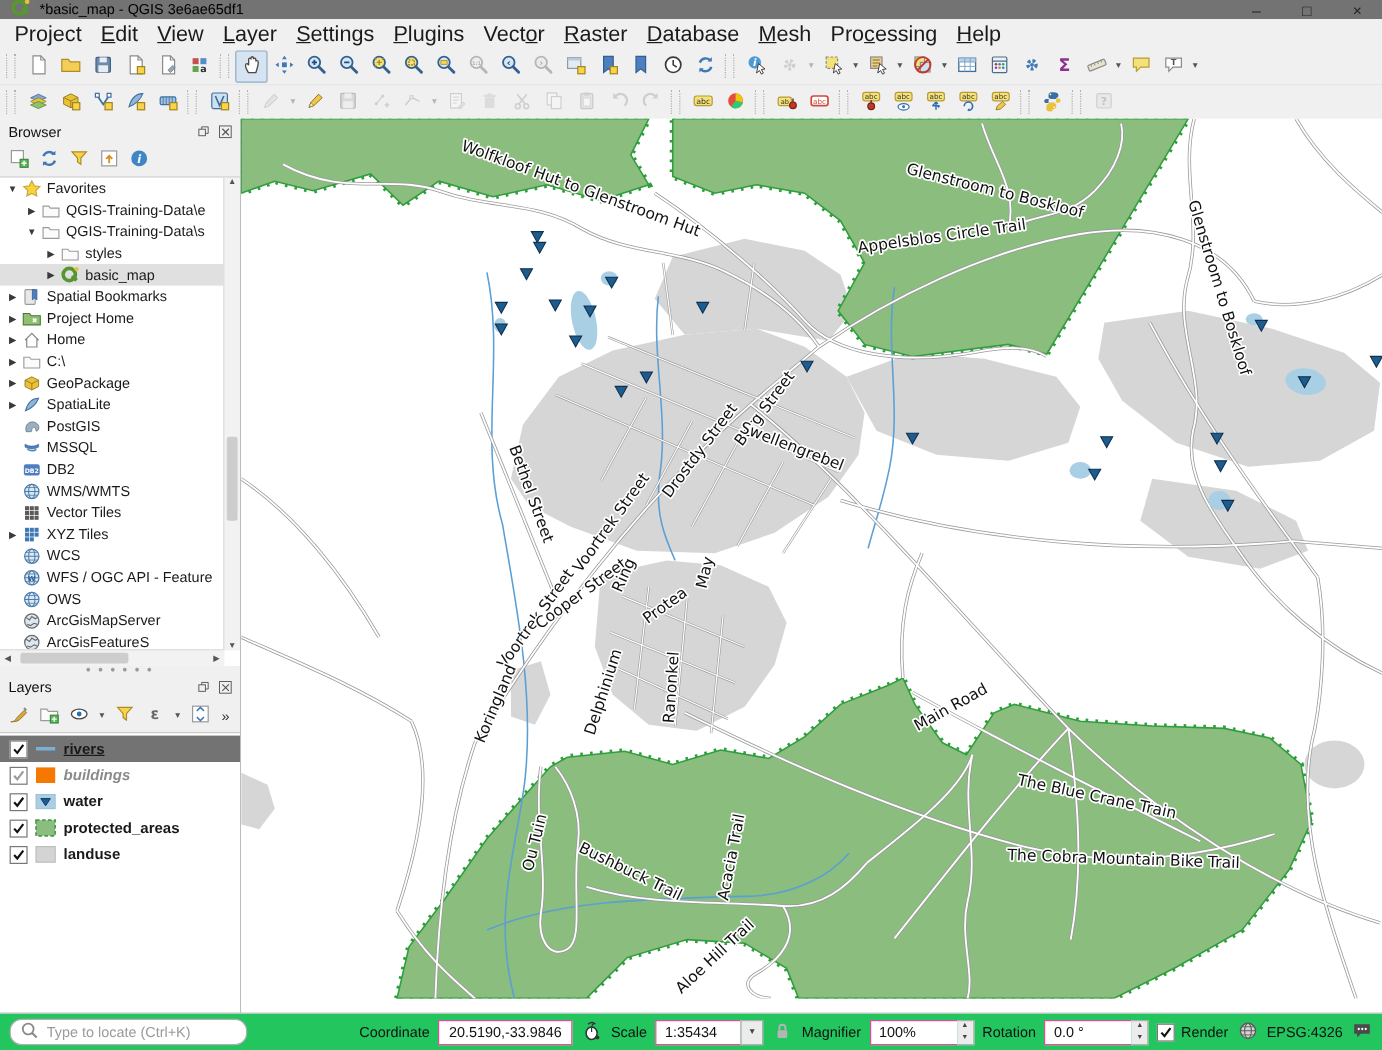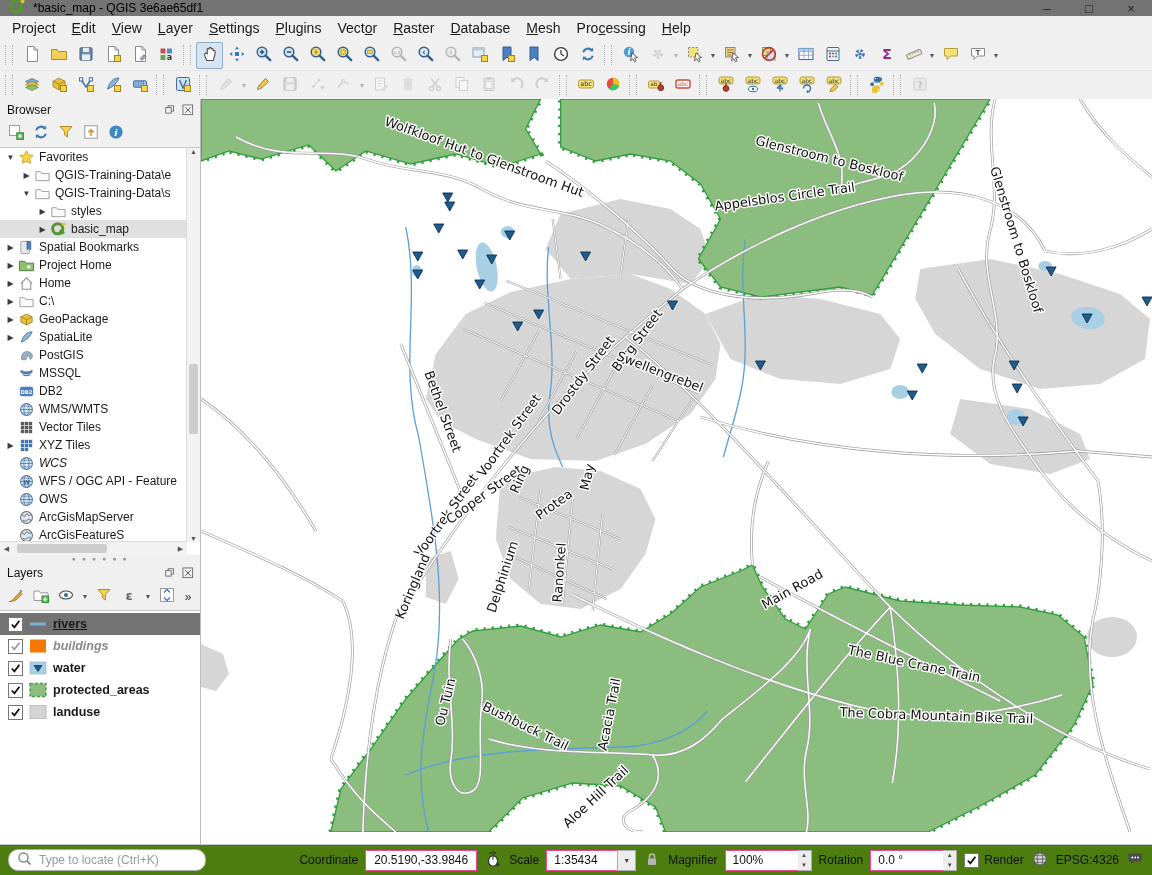--- a/index.html
+++ b/index.html
@@ -5,21 +5,21 @@
   html,body{margin:0;padding:0}
   body{width:1152px;height:875px;overflow:hidden;font-family:"Liberation Sans","DejaVu Sans",sans-serif;font-size:12px;color:#1a1a1a;background:#fff}
   .app{width:1152px;height:875px;display:flex;flex-direction:column}
   
   .titlebar{height:16px;flex:none;display:flex;align-items:center;background:#737373;padding-left:8px;gap:7px}
   .title{font-size:12px;color:#000}
   .winbtns{margin-left:auto;display:flex;height:100%}
   .winbtn{width:42px;display:flex;align-items:center;justify-content:center;font-size:13px;color:#222}
   
   .menubar{height:24px;flex:none;display:flex;align-items:center;background:#f0f0f0;padding-left:4px}
-  .menu-item{padding:3px 8px;font-size:14px}
+  .menu-item{padding:3px 8px;font-size:18px}
   .menu-item u{text-decoration:underline}
   
   .toolbar{height:30px;flex:none;background:#f0f0f0;display:flex;align-items:center;padding:0 2px}
   #tb2{height:28px;border-top:1px solid #e6e6e6}
   .grip{width:6px;height:20px;border-left:1px dotted #b0b0b0;border-right:1px dotted #b0b0b0;margin:0 5px 0 3px;flex:none}
   .tbtn{width:25px;height:25px;flex:none;display:flex;align-items:center;justify-content:center;border-radius:2px;border:1px solid transparent}
   .tbtn.active{background:#d6e3f0;border:1px solid #8fabc7}
   .disabled{opacity:.38;filter:grayscale(.85)}
   .dd{width:10px;height:25px;flex:none;display:flex;align-items:center;justify-content:center;color:#555;font-size:7px}
   
@@ -56,21 +56,21 @@
   .cb{width:13px;height:13px;flex:none;background:#fff;border:1px solid #777;display:flex;align-items:center;justify-content:center}
   .lsym{width:18px;height:16px;flex:none;display:flex;align-items:center;justify-content:center}
   .llabel{font-size:12.5px;font-weight:600}
   .llabel.italic{font-style:italic}
   .llabel.muted{color:#8a8a8a}
   .llabel.underline{text-decoration:underline}
   
   .mapwrap{flex:1;background:#fff;min-width:0}
   #map{display:block}
   
-  .statusbar{height:30px;flex:none;background:#4d7c0f;border-top:1px solid #c3c3c3;display:flex;align-items:center;padding:0 8px;gap:7px;font-size:12px}
+  .statusbar{height:30px;flex:none;background:#22c55e;border-top:1px solid #c3c3c3;display:flex;align-items:center;padding:0 8px;gap:7px;font-size:12px}
   .locator{width:182px;height:20px;flex:none;border:1px solid #aeaeae;border-radius:10px;background:#fff;display:flex;align-items:center;padding:0 7px;gap:5px;color:#9a9a9a}
   .sb-label{color:#111}
   .sb-box{height:19px;border:1px solid #ec4899;background:#fff;display:flex;align-items:center;justify-content:center;padding:0 7px;font-size:12px;color:#111}
   .combo{display:flex;align-items:stretch}
   .combo .sb-box{border-right:none}
   .combo .cbtn{width:17px;border:1px solid #aeaeae;background:#ececec;display:flex;align-items:center;justify-content:center;font-size:7px;color:#444}
   .spinner{width:13px;border:1px solid #aeaeae;border-left:none;background:#ececec;display:flex;flex-direction:column}
   .spinner span{flex:1;display:flex;align-items:center;justify-content:center;font-size:6px;color:#444}
   .push-right{margin-left:auto}
   .rendergrp{display:flex;align-items:center;gap:5px}
@@ -788,21 +788,21 @@
                       <rect x="3" y="7.2" width="3.6" height="3.6"></rect>
                       <rect x="7.2" y="7.2" width="3.6" height="3.6"></rect>
                       <rect x="11.4" y="7.2" width="3.6" height="3.6"></rect>
                       <rect x="3" y="11.4" width="3.6" height="3.6"></rect>
                       <rect x="7.2" y="11.4" width="3.6" height="3.6"></rect>
                     </g>
                   </svg>
                 </span>
                 <span class="tlabel">XYZ Tiles</span>
               </div>
-              <div class="trow" style="padding-left: 4px; font-style: italic;">
+              <div class="trow" style="padding-left: 4px;">
                 <span class="arr"></span>
                 <span class="ticon">
                   <svg width="17" height="17" viewBox="0 0 18 18">
                     <circle cx="9" cy="9" r="6.3" fill="#dbe7f2" stroke="#4b7cab" stroke-width="1.1"></circle>
                     <ellipse cx="9" cy="9" rx="2.8" ry="6.3" fill="none" stroke="#4b7cab" stroke-width=".9"></ellipse>
                     <line x1="2.7" y1="9" x2="15.3" y2="9" stroke="#4b7cab" stroke-width=".9"></line>
                     <line x1="3.6" y1="5.6" x2="14.4" y2="5.6" stroke="#4b7cab" stroke-width=".7"></line>
                     <line x1="3.6" y1="12.4" x2="14.4" y2="12.4" stroke="#4b7cab" stroke-width=".7"></line>
                   </svg>
                 </span>

